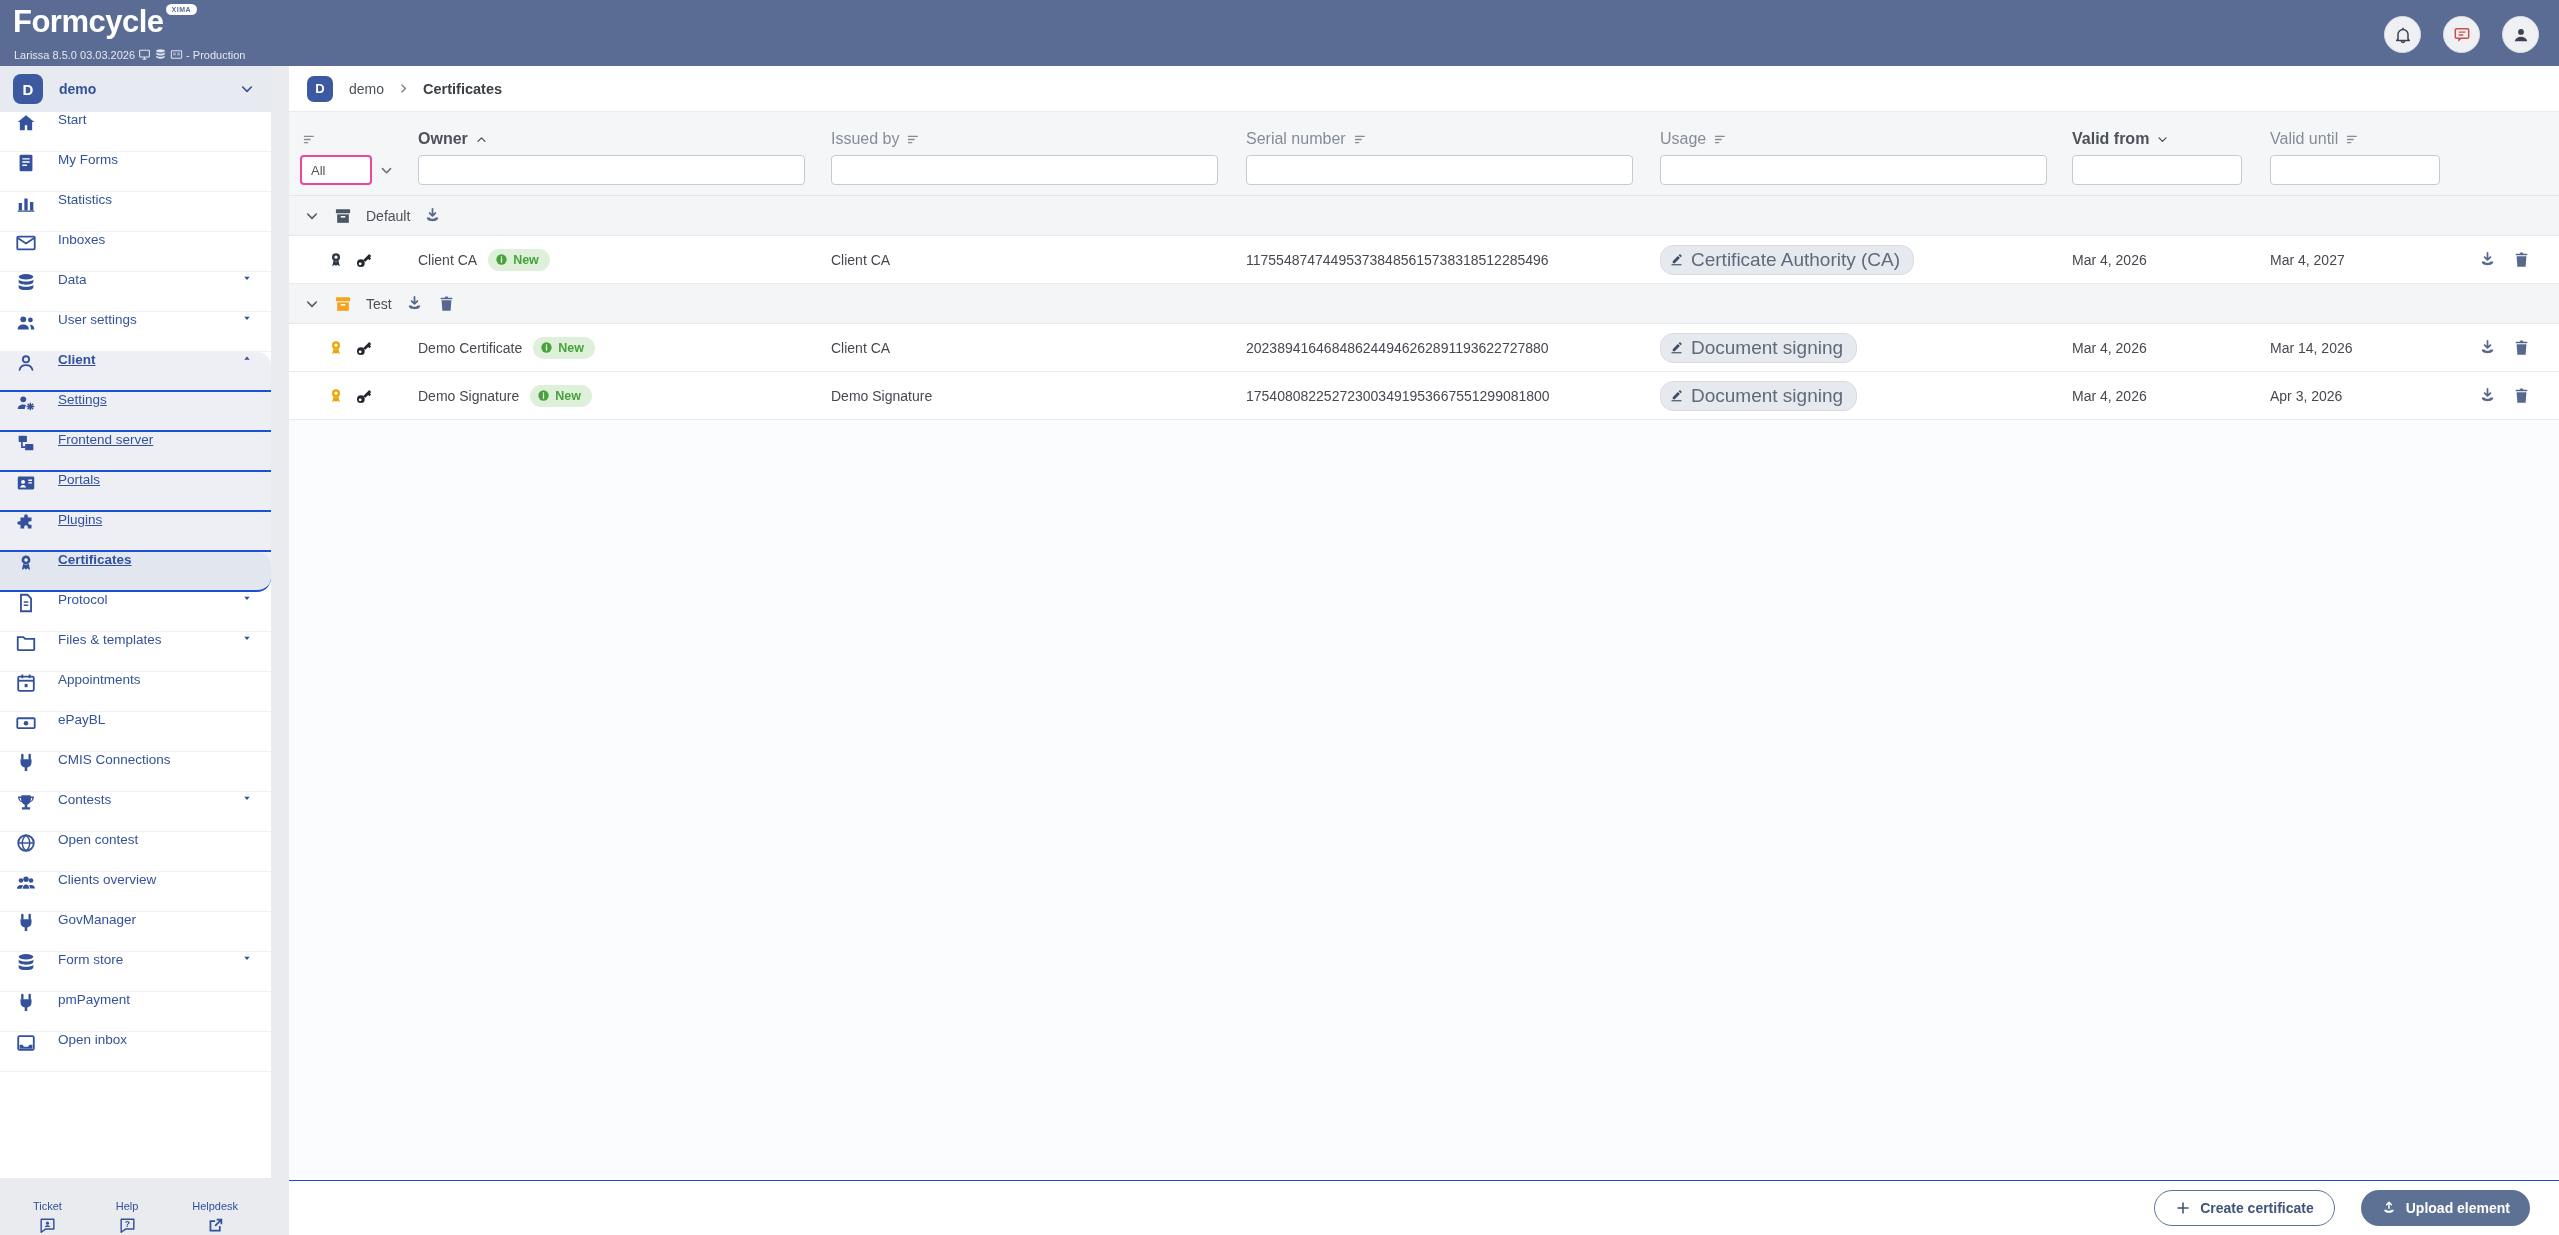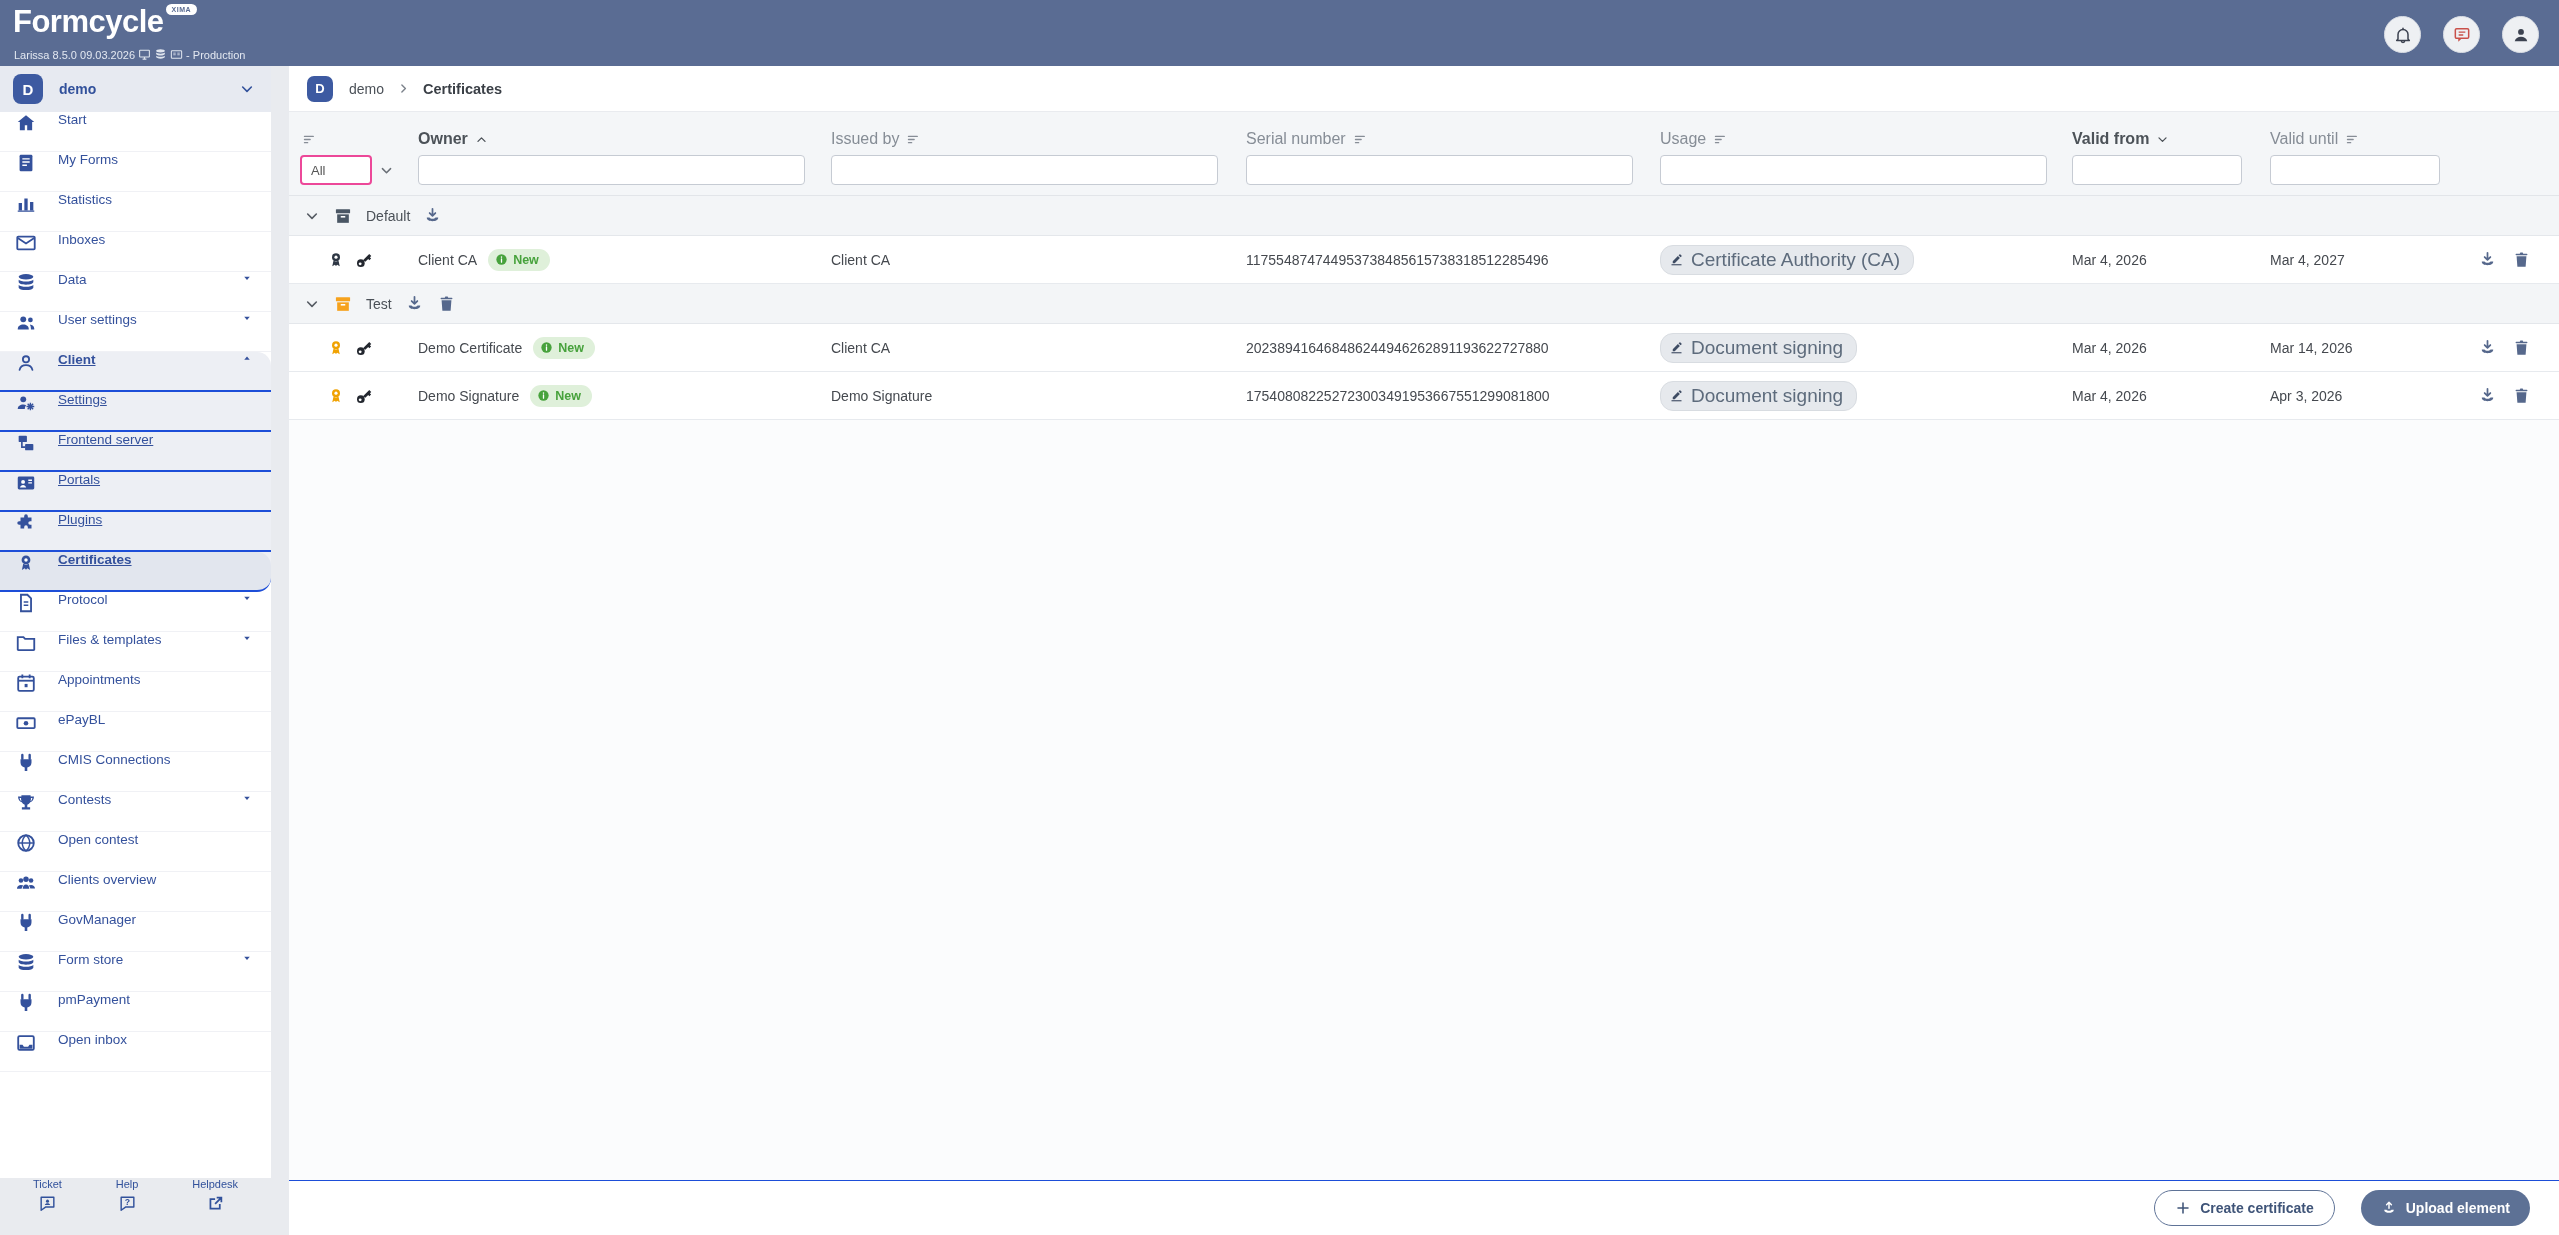--- a/index.html
+++ b/index.html
@@ -30,21 +30,21 @@
   .nav-item .ic { width:22px; height:22px; margin-right:21px; }
   .nav-item .lbl { font-size:13.5px; }
   .nav-item .caret { margin-left:auto; margin-right:4px; width:12px; height:12px; color:#34519c; }
   .nav-item.bold .lbl { font-weight:bold; }
   .client-group { background:#edeff4; border-radius:0 14px 14px 0; }
   .client-group .nav-item { border-bottom:2px solid #1d4ed8;text-decoration:underline; }
   .nav-item.selected { background:#e2e6ee; border-radius:0 14px 14px 0; }
   .nav-item.selected .lbl { font-weight:bold; }
   .nav-item.two-line { height:56px; }
   .nav-item.two-line .lbl { max-width:118px; line-height:1.25; }
-  .sidebar-footer { position:absolute; bottom:0; left:0; right:0; height:57px; background:#e9ebef; display:flex; align-items:flex-start; justify-content:space-around; padding:0 6px; }
+  .sidebar-footer { position:absolute; bottom:0; left:0; right:0; height:57px; background:#e9ebef; display:flex; align-items:flex-end; justify-content:space-around; padding:0 6px; }
   .sf-item { display:flex; flex-direction:column; align-items:center; gap:4px; color:#31519b; cursor:pointer; }
   .sf-item .sf-lbl { font-size:11px; }
   .sf-item .ic { width:19px; height:19px; }
 
   
   .main { position:absolute; top:66px; left:289px; right:0; bottom:0; background:#fbfcfd; }
   .breadcrumb-bar { height:46px; background:#fff; display:flex; align-items:center; padding-left:18px; border-bottom:1px solid #e9ebef; }
   .bc-avatar { width:26px; height:26px; border-radius:7px; background:#3d5aa1; color:#fff; font-weight:bold; font-size:13px; display:flex; align-items:center; justify-content:center; }
   .bc-client { margin-left:16px; font-size:14px; color:#4b5158; }
   .bc-sep { margin:0 13px; width:13px; height:13px; color:#7c828b; }
@@ -278,21 +278,21 @@
         <path d="M6 9.5h4.5M6 12.5h4.5M13.5 9.5h4.5M13.5 12.5h4.5" stroke="currentColor" stroke-width="1.5"></path>
       </symbol>
 </defs>
 </svg>
 
 <header class="app-header">
   <div class="logo-wrap">
     <span class="logo-text">Formcycle</span><span class="logo-badge">XIMA</span>
   </div>
   <div class="version-line">
-    <span>Larissa 8.5.0 09.03.2026</span>
+    <span>Larissa 8.5.0 03.03.2026</span>
     <svg class="ic">
         <use href="#i-monitor"></use>
       </svg>
     <svg class="ic">
         <use href="#i-db"></use>
       </svg>
     <svg class="ic">
         <use href="#i-card"></use>
       </svg>
     <span>- Production</span>

